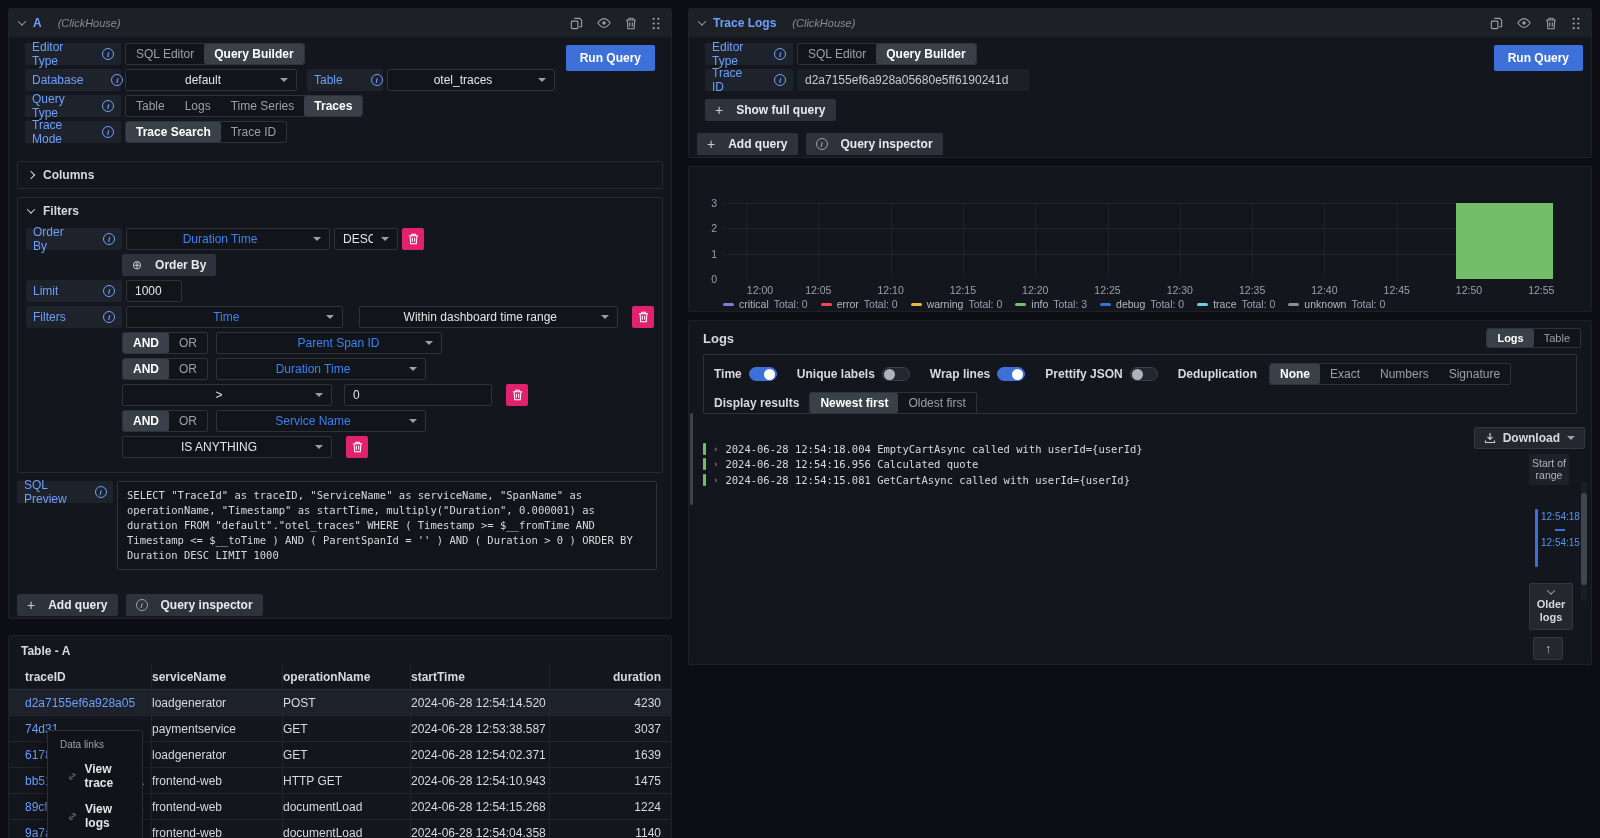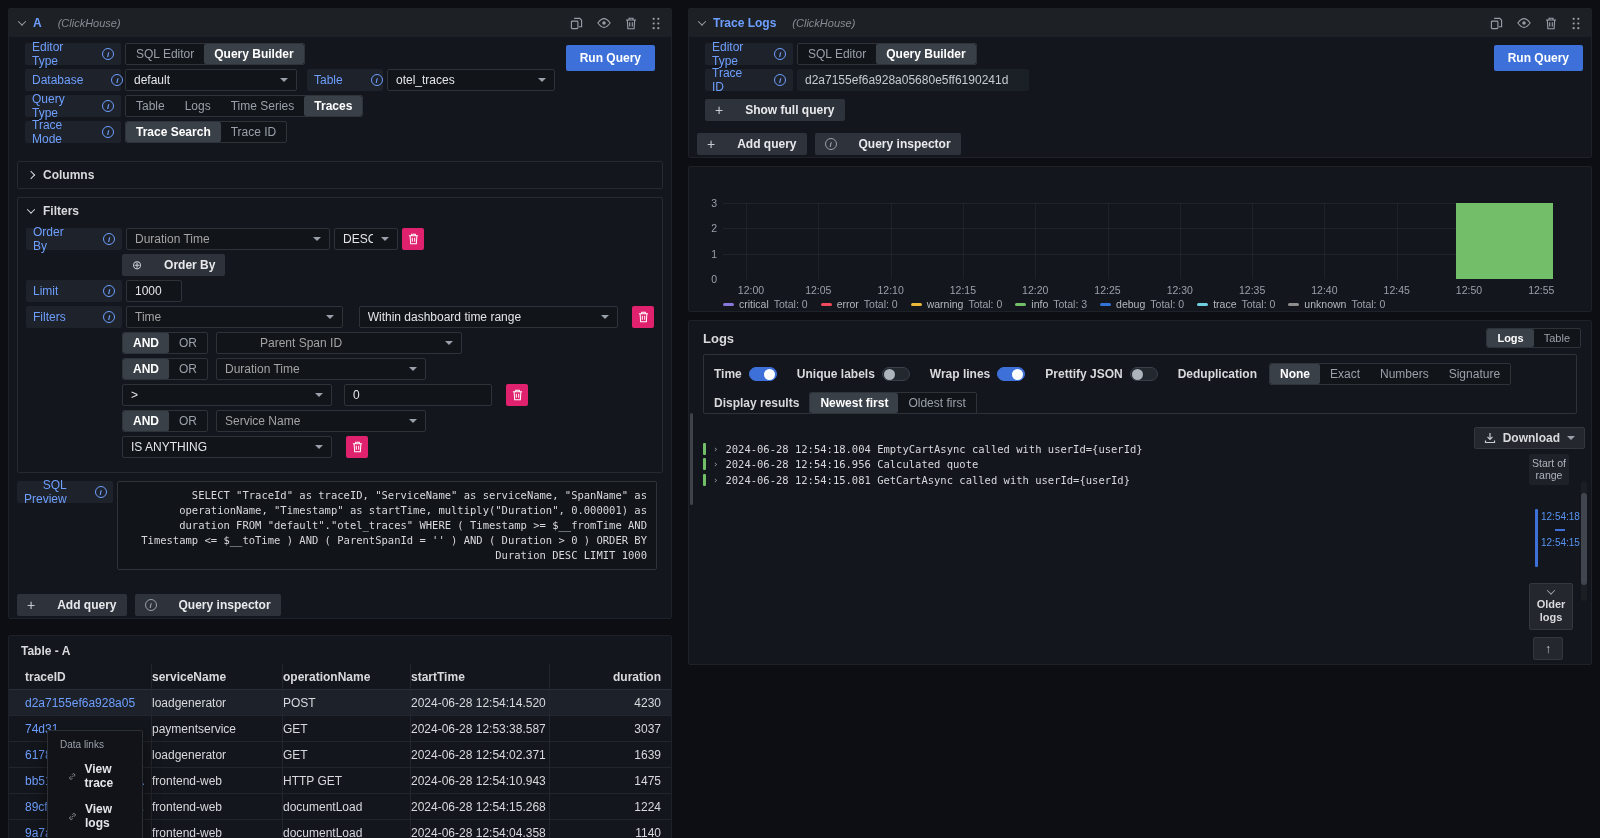--- a/index.html
+++ b/index.html
@@ -31,31 +31,31 @@
   .info.gray { border-color:#9aa0a9; color:#9aa0a9; }
 
   .seg-group { display:flex; background:#111419; border:1px solid #2e333a; border-radius:2px; height:22px;
                overflow:hidden; align-items:stretch; flex:0 0 auto; }
   .seg { padding:0 10px; color:#9aa0a9; display:flex; align-items:center; white-space:nowrap; cursor:pointer; }
   .seg.sel { background:#3a4048; color:#fff; font-weight:700; border-radius:2px; }
   .seg-group.small { height:20px; font-size:11px; }
 
   .select, .inputbox { background:#111419; border:1px solid #2e333a; border-radius:2px; height:22px;
             display:flex; align-items:center; padding:0 8px; gap:8px; }
-  .select .val { flex:1; white-space:nowrap; overflow:hidden; }
-  .muted { color:#a3a3a3; }
+  .select .val { flex:1; white-space:nowrap; overflow:hidden;text-align:center; }
+  .muted { color:#3b82f6; }
   .white { color:#e3e5e8; }
   .caret { width:0; height:0; border-left:4px solid transparent; border-right:4px solid transparent;
            border-top:4px solid #9aa0a9; flex:0 0 auto; }
 
   .trash { width:22px; height:22px; background:#e0226e; border-radius:2px; display:flex; align-items:center;
            justify-content:center; flex:0 0 auto; cursor:pointer; }
 
   .btn { background:#2e333b; border-radius:2px; height:22px; display:inline-flex; align-items:center;
-         gap:22px; padding:0 10px; color:#e8e9ec; font-weight:700; cursor:pointer; white-space:nowrap; }
+         gap:13px; padding:0 10px; color:#e8e9ec; font-weight:700; cursor:pointer; white-space:nowrap; }
   .btn .plus::before { content:"+"; font-weight:400; font-size:14px; color:#c9cdd2; }
   .btn .oplus::before { content:"\2295"; font-weight:400; font-size:12px; color:#c9cdd2; }
   .btn-primary { position:absolute; background:#3d71d9; color:#fff; font-weight:700; height:26px;
                  display:flex; align-items:center; padding:0 14px; border-radius:2px; cursor:pointer; }
 
   .section { border:1px solid #262b31; border-radius:2px; margin:8px 8px 0 8px; }
   .section-head { display:flex; align-items:center; gap:9px; padding:0 10px; height:26px; font-weight:700; }
   .indent { margin-left:104px; }
 
   .sqlbox { flex:1; background:#111419; border:1px solid #2e333a; border-radius:2px; padding:6px 9px;
@@ -287,21 +287,21 @@
               <path d="M1 3h10M4 3V1.2h4V3M2.3 3l.6 8.8h6.2L9.7 3M4.7 5.2v4.4M7.3 5.2v4.4" fill="none" stroke="#fff" stroke-width="1.1"></path>
             </svg>
           </span>
       </div>
       <div id="conditions">
           <div class="frow indent">
             <span class="seg-group">
               <div class="seg sel">AND</div>
               <div class="seg">OR</div>
             </span>
-            <span class="select" style="width: 246px; margin-left: 4px; padding-left: 43px;">
+            <span class="select" style="width: 226px; margin-left: 4px; padding-left: 43px;">
               <span class="val muted">Parent Span ID</span>
               <span class="caret"></span>
             </span>
           </div>
           <div class="frow indent">
             <span class="seg-group">
               <div class="seg sel">AND</div>
               <div class="seg">OR</div>
             </span>
             <span class="select" style="width: 210px; margin-left: 4px;">
@@ -338,21 +338,21 @@
             </span>
             <span class="trash" style="margin-left: 10px;">
               <svg width="11" height="12" viewBox="0 0 12 13">
                 <path d="M1 3h10M4 3V1.2h4V3M2.3 3l.6 8.8h6.2L9.7 3M4.7 5.2v4.4M7.3 5.2v4.4" fill="none" stroke="#fff" stroke-width="1.1"></path>
               </svg>
             </span>
           </div>
         </div>
     </div>
 
-    <div class="frow" style="margin:8px 14px 0 8px;height:auto;align-items:flex-start;text-align:right;">
+    <div class="frow" style="margin:8px 14px 0 8px;height:auto;align-items:flex-start;">
       <span class="lbl">
           <span>SQL Preview</span>
           <span class="grow"></span>
           <span class="info"></span>
         </span>
       <div class="sqlbox">SELECT "TraceId" as traceID, "ServiceName" as serviceName, "SpanName" as operationName, "Timestamp" as startTime, multiply("Duration", 0.000001) as duration FROM "default"."otel_traces" WHERE ( Timestamp &gt;= $__fromTime AND Timestamp &lt;= $__toTime ) AND ( ParentSpanId = '' ) AND ( Duration &gt; 0 ) ORDER BY Duration DESC LIMIT 1000</div>
     </div>
 
     <div class="frow" style="margin:24px 8px 0 8px;">
       <span class="btn">
@@ -526,21 +526,21 @@
         <div class="gridv" style="left: 384.5px;"></div>
         <div class="gridv" style="left: 456.8px;"></div>
         <div class="gridv" style="left: 529.1px;"></div>
         <div class="gridv" style="left: 601.4px;"></div>
         <div class="gridv" style="left: 673.7px;"></div>
         <div class="gridv" style="left: 746px;"></div>
         <div class="gridv" style="left: 818.3px;"></div>
         <div class="bar" style="left: 733px; width: 97px; top: 0px; height: 76px; background: rgb(115, 191, 105);"></div>
       </div>
     <div id="xlabels">
-        <div class="xlab" style="left: 40px;">12:00</div>
+        <div class="xlab" style="left: 49px;">12:00</div>
         <div class="xlab" style="left: 107.3px;">12:05</div>
         <div class="xlab" style="left: 179.6px;">12:10</div>
         <div class="xlab" style="left: 251.9px;">12:15</div>
         <div class="xlab" style="left: 324.2px;">12:20</div>
         <div class="xlab" style="left: 396.5px;">12:25</div>
         <div class="xlab" style="left: 468.8px;">12:30</div>
         <div class="xlab" style="left: 541.1px;">12:35</div>
         <div class="xlab" style="left: 613.4px;">12:40</div>
         <div class="xlab" style="left: 685.7px;">12:45</div>
         <div class="xlab" style="left: 758px;">12:50</div>

